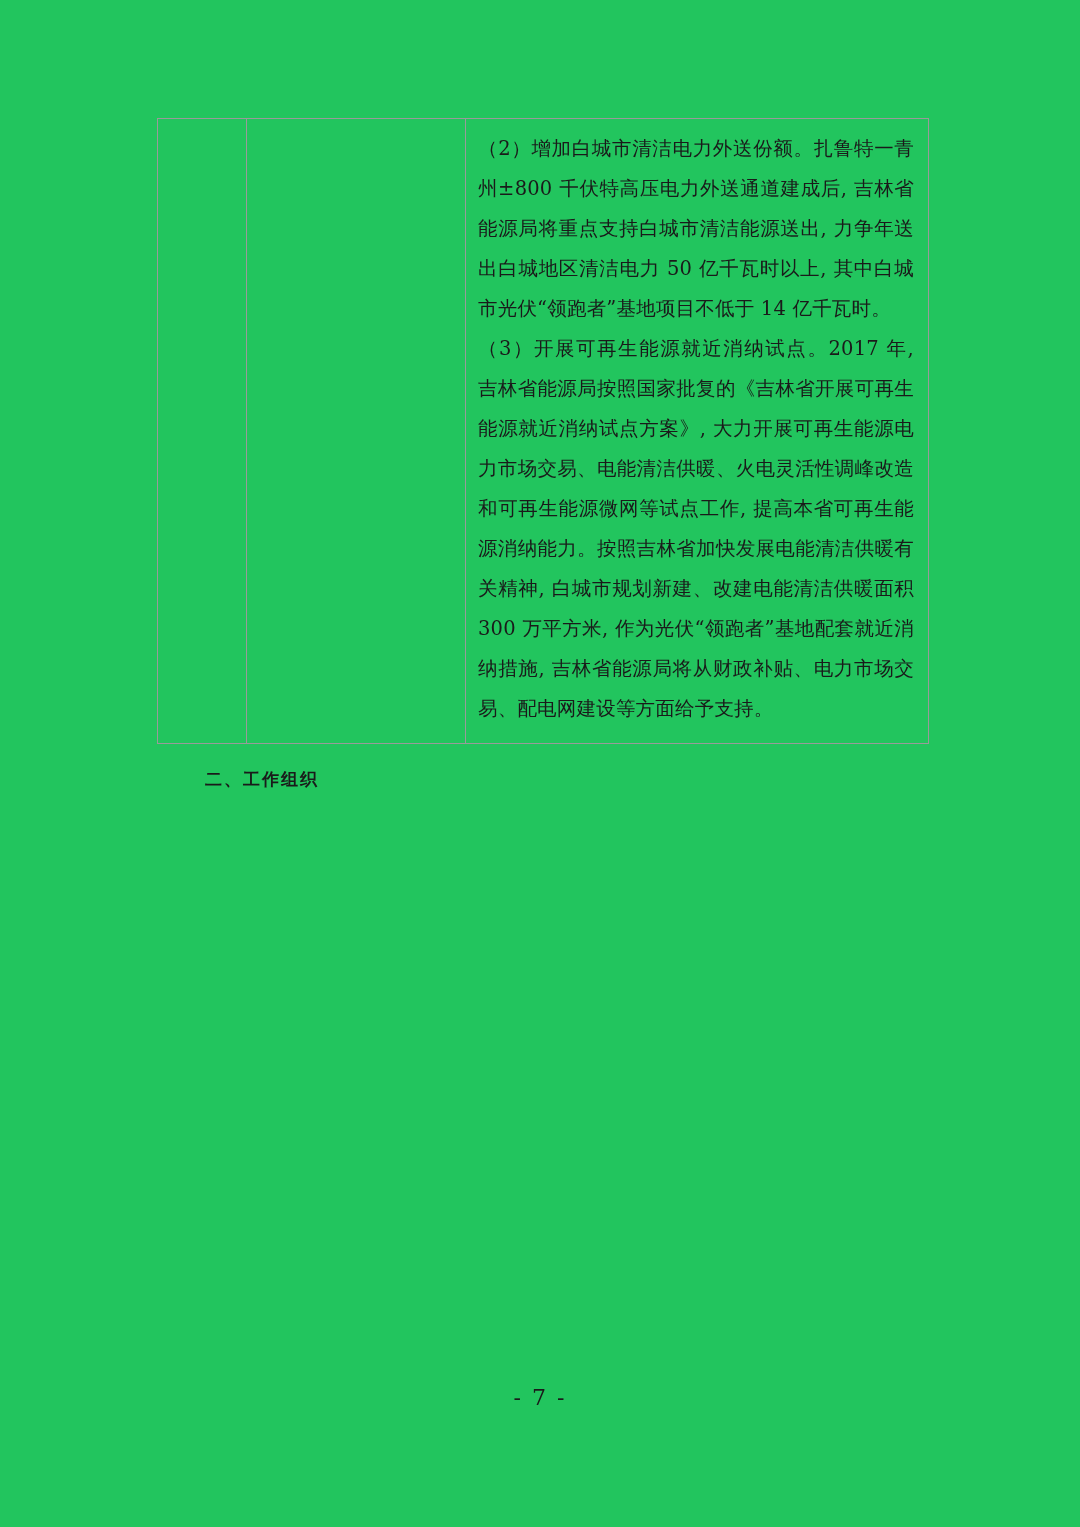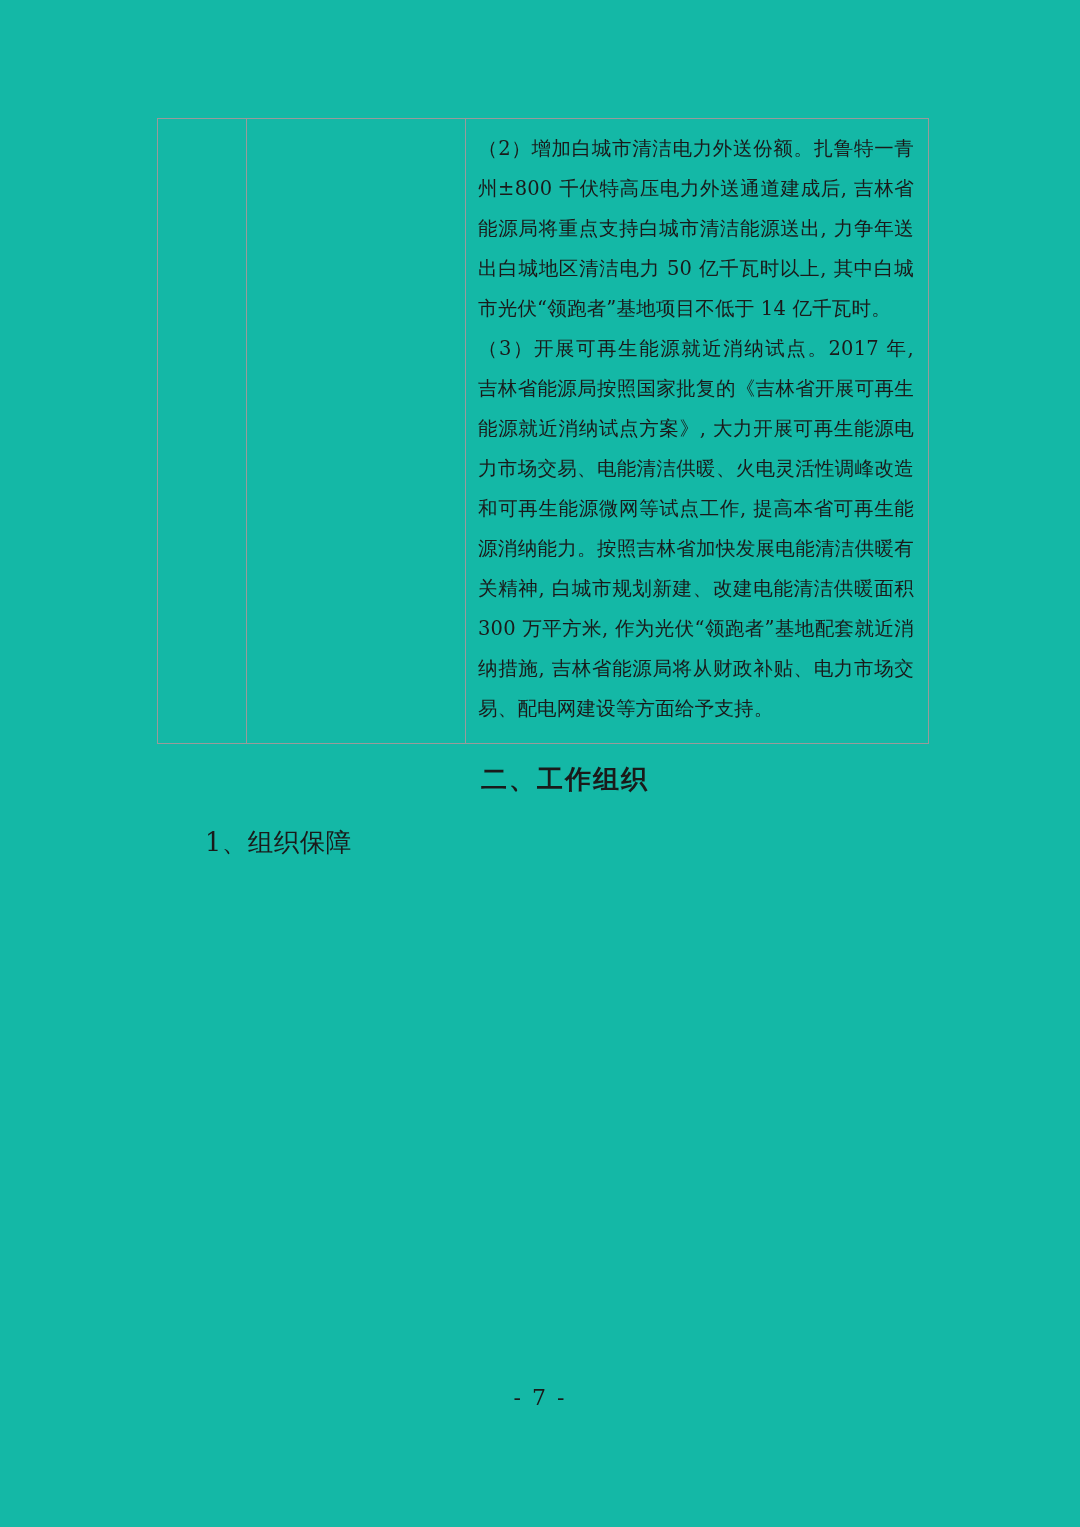--- a/index.html
+++ b/index.html
@@ -13,21 +13,21 @@
     font-family: "DejaVu Serif", "Liberation Serif", serif;
     color: #1a1a1a;
     position: relative;
     overflow: hidden;
   }
   .page {
     position: absolute;
     left: 0; top: 0;
     width: 1080px;
     height: 1527px;
-    background: #14b8a6;
+    background: #22c55e;
   }
   
   .doc-table {
     position: absolute;
     left: 157px;
     top: 118px;
     width: 768px;
     border-collapse: collapse;
     table-layout: fixed;
   }
@@ -54,28 +54,27 @@
   .cell-empty { height: 600px; }
 
   
   .body-area {
     position: absolute;
     left: 157px;
     top: 752px;
     width: 768px;
   }
   .h2 {
-    font-family: Liberation Serif, serif;
+    font-family: Liberation Sans, sans-serif;
     font-weight: bold;
-    font-size: 26px;
+    font-size: 17px;
     letter-spacing: 2px;
     margin: 0 0 6px 0;
     padding-left: 48px;
     line-height: 56px;
-    text-align: center;
   }
   .h3 {
     font-family: "DejaVu Sans", "Liberation Sans", sans-serif;
     font-weight: bold;
     font-size: 25px;
     letter-spacing: 1px;
     margin: 0 0 2px 0;
     padding-left: 48px;
     line-height: 54px;
   }
@@ -121,18 +120,17 @@
           <p>（2）增加白城市清洁电力外送份额。扎鲁特一青州±800 千伏特高压电力外送通道建成后, 吉林省能源局将重点支持白城市清洁能源送出, 力争年送出白城地区清洁电力 50 亿千瓦时以上, 其中白城市光伏“领跑者”基地项目不低于 14 亿千瓦时。</p>
           <p>（3）开展可再生能源就近消纳试点。2017 年, 吉林省能源局按照国家批复的《吉林省开展可再生能源就近消纳试点方案》, 大力开展可再生能源电力市场交易、电能清洁供暖、火电灵活性调峰改造和可再生能源微网等试点工作, 提高本省可再生能源消纳能力。按照吉林省加快发展电能清洁供暖有关精神, 白城市规划新建、改建电能清洁供暖面积 300 万平方米, 作为光伏“领跑者”基地配套就近消纳措施, 吉林省能源局将从财政补贴、电力市场交易、配电网建设等方面给予支持。</p>
         </div>
       </td>
     </tr>
   </tbody>
     </table>
 
   <div class="body-area">
     <h2 class="h2">二、工作组织</h2>
-    <p class="para list-item">1、组织保障</p>
   </div>
 
   <div class="page-number">- 7 -</div>
 
 </div>
 
 </body></html>

